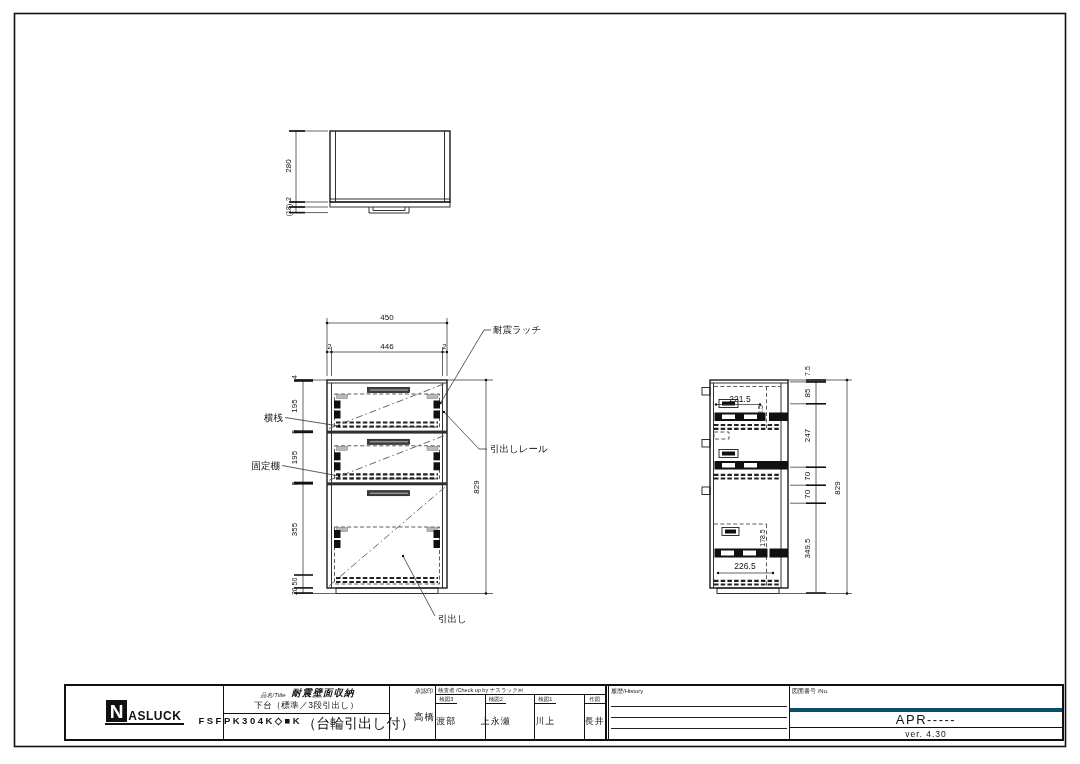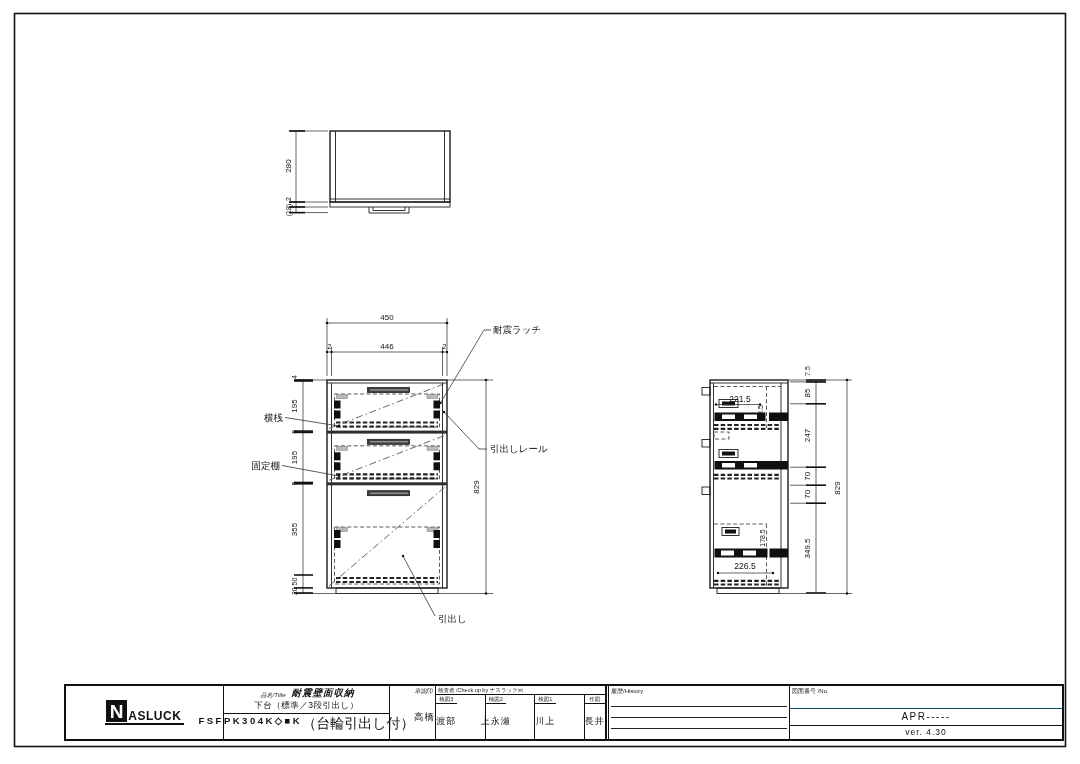--- a/index.html
+++ b/index.html
@@ -55,21 +55,21 @@
   .d-val{font-size:8px;text-align:center;flex:1;display:flex;align-items:center;justify-content:center;white-space:nowrap;}
   .b-l{border-left:1px solid #111;}
   .a-val{flex:1;display:flex;align-items:center;justify-content:center;font-size:9.5px;letter-spacing:1px;}
   .ch-head{border-bottom:1px solid #111;font-size:5.5px;}
   .ch-cols{flex:1;display:flex;gap:28px;}
   .ch-col{flex:1;display:flex;flex-direction:column;min-width:0;}
   .bb{border-bottom:1px solid #111;font-size:5.5px;}
   .ch-val{flex:1;display:flex;align-items:center;justify-content:center;font-size:9px;letter-spacing:1px;white-space:nowrap;}
   .hl{flex:1;border-bottom:1px solid #222;margin:0 2px;}
   .hl.last{border-bottom:none;}
-  .n-val{border-top:1px solid #0c4a6e;flex:1.2;display:flex;align-items:center;justify-content:center;font-size:10px;letter-spacing:1.5px;margin-top:12px;}
+  .n-val{border-top:4px solid #0c4a6e;flex:1.2;display:flex;align-items:center;justify-content:center;font-size:13px;letter-spacing:1.5px;margin-top:12px;}
   .n-ver{border-top:1px solid #111;flex:1;display:flex;align-items:center;justify-content:center;font-size:8.5px;letter-spacing:1px;text-align:right;}
 </style>
 </head>
 <body>
 
 <svg class="drawing" width="1080" height="764" viewBox="0 0 1080 764">
 
   <rect x="14.5" y="13.5" width="1051" height="733" fill="none" stroke="#111" stroke-width="1.6"></rect>
 
   <g>

